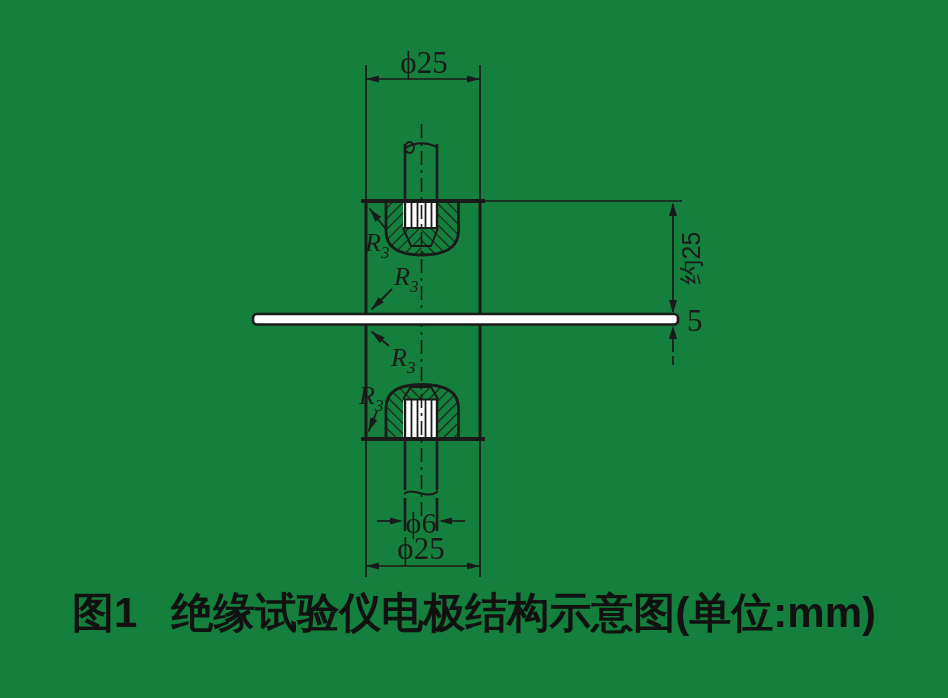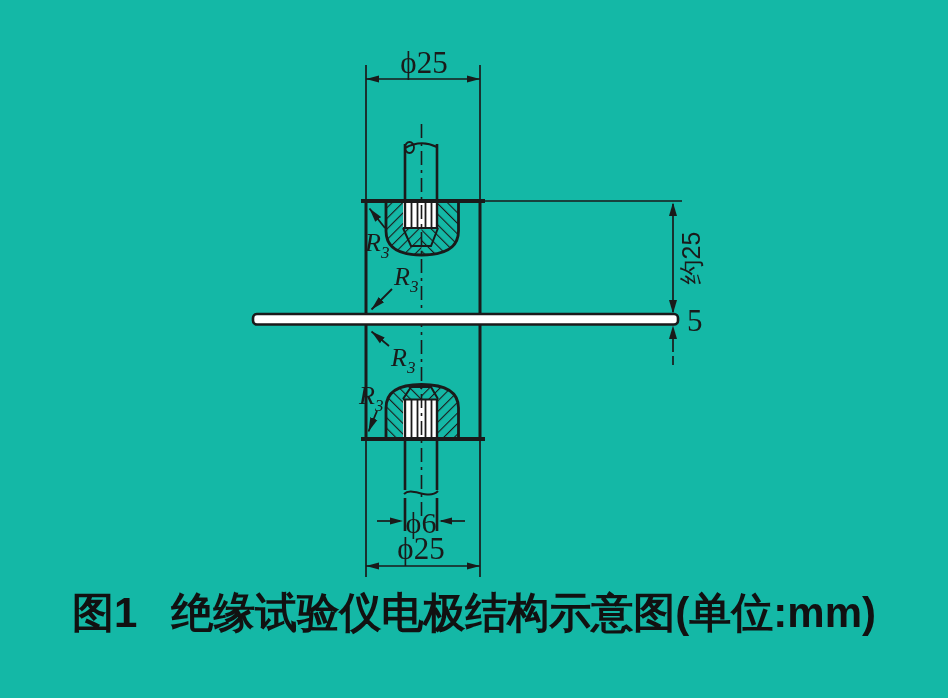--- a/index.html
+++ b/index.html
@@ -1,21 +1,21 @@
 <!DOCTYPE html>
 <html><head>
 <meta charset="utf-8">
 <style>
   html,body{margin:0;padding:0;}
   body{background:#888;}
   .page{
     position:relative;
     width:948px;height:698px;
     margin:0 auto;
-    background:#14b8a6;
+    background:#15803d;
     overflow:hidden;
     font-family:"Liberation Serif", serif;
   }
   svg{position:absolute;left:0;top:0;display:block;}
   svg text{fill:#1a1a1a;}
   .dim-text{font-family:"Liberation Serif", serif;font-size:31px;}
   .dim-text-small{font-family:"Liberation Serif", serif;font-size:30px;}
   .dim-text-cjk{font-family:"Liberation Sans", sans-serif;font-size:25px;}
   .r-label{font-family:"Liberation Serif", serif;font-size:26px;font-style:italic;}
   .r-sub{font-size:17px;font-style:italic;}

